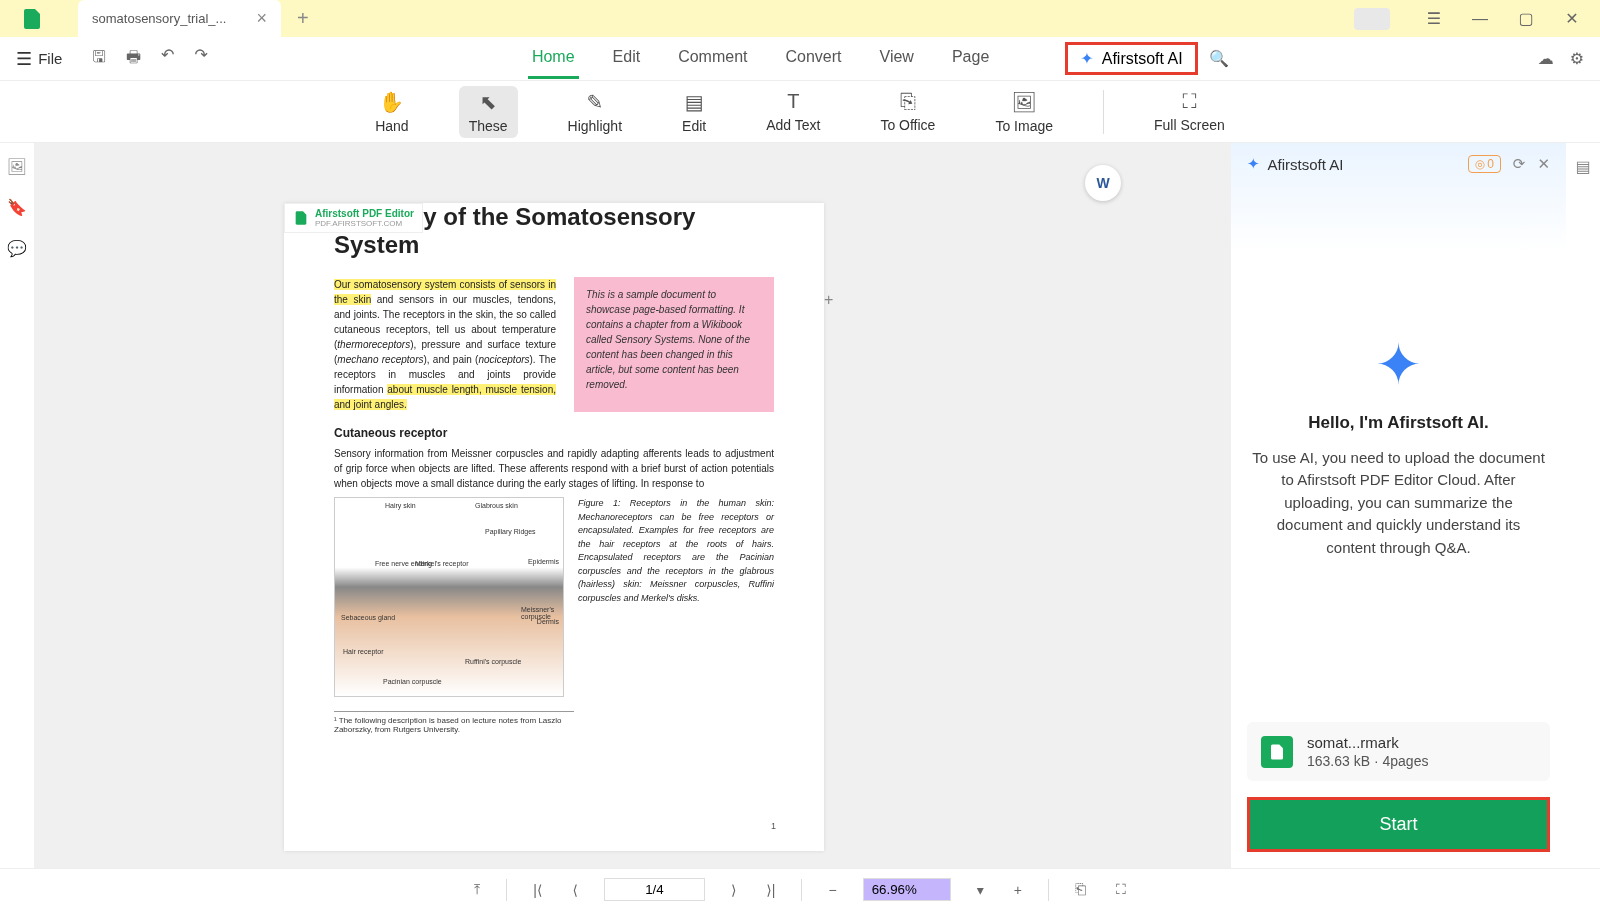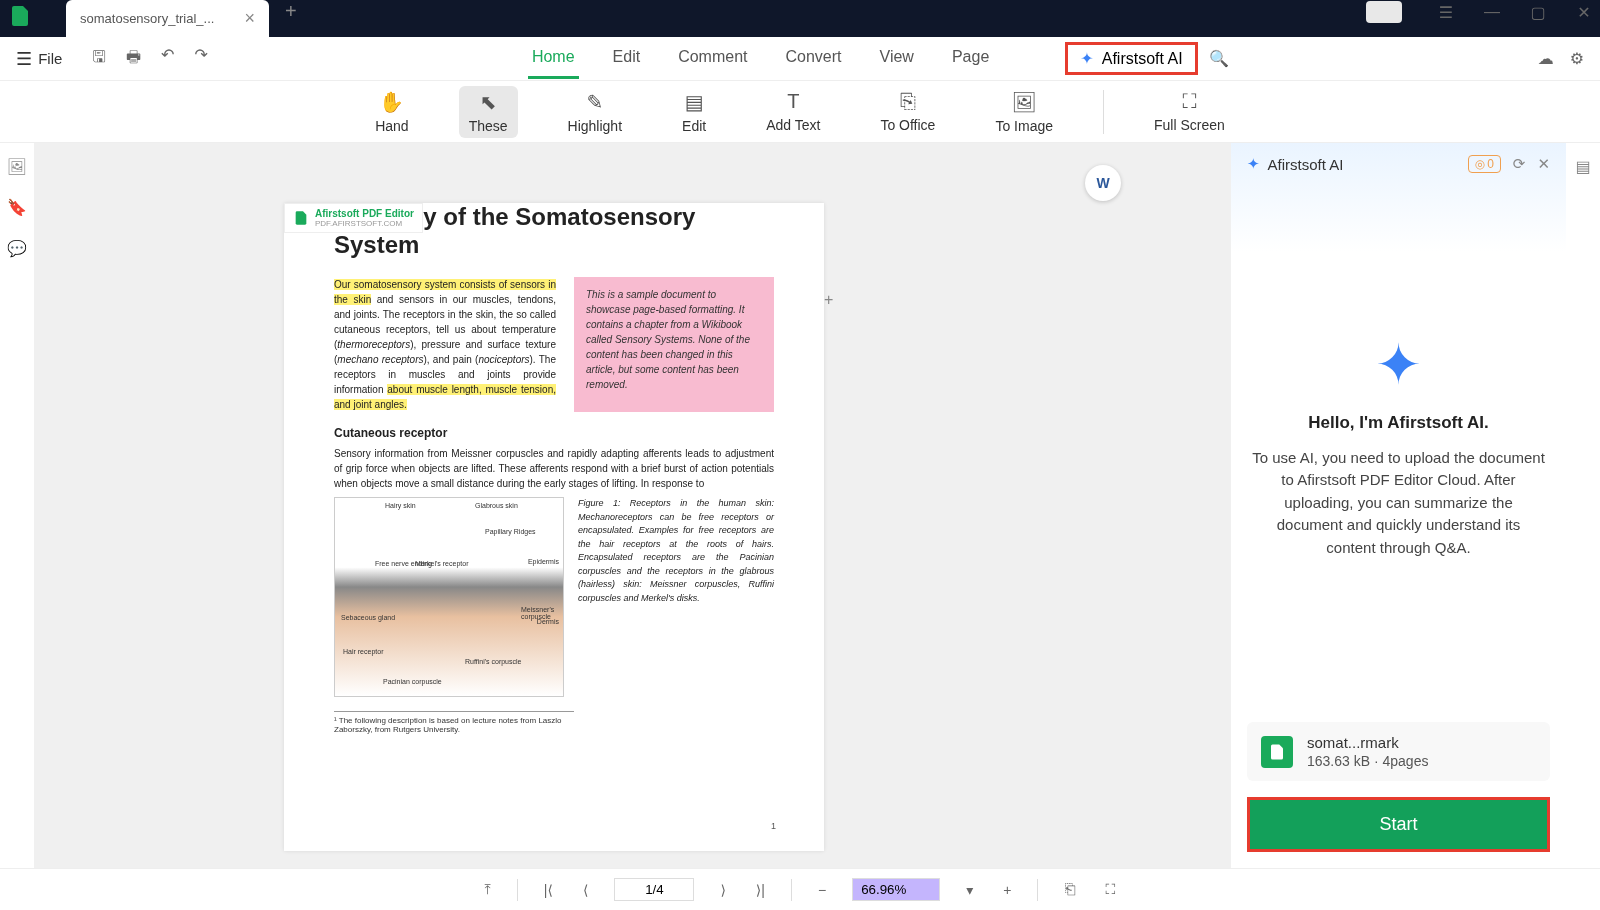--- a/index.html
+++ b/index.html
@@ -1,19 +1,19 @@
 <!DOCTYPE html>
 <html><head>
 <meta charset="utf-8">
 <style>
 * { margin: 0; padding: 0; box-sizing: border-box; font-family: -apple-system, BlinkMacSystemFont, 'Segoe UI', sans-serif; }
 body { width: 1600px; height: 910px; background: #f5f5f5; overflow: hidden; position: relative; }
 
 
-.titlebar { height: 37px; background: #0f172a; display: flex; align-items: flex-start; padding: 0 4px; }
+.titlebar { height: 37px; background: #fef9c3; display: flex; align-items: center; padding: 0 16px; }
 .app-logo { width: 32px; height: 32px; margin-right: 30px; display: flex; align-items: center; justify-content: center; }
 .app-logo svg { width: 24px; height: 24px; }
 .tab { background: #fff; padding: 8px 14px; display: flex; align-items: center; gap: 30px; font-size: 13px; color: #555; border-radius: 6px 6px 0 0; }
 .tab-close { cursor: pointer; color: #888; font-size: 18px; }
 .tab-add { margin-left: 16px; font-size: 20px; color: #888; cursor: pointer; }
 .win-controls { margin-left: auto; display: flex; gap: 22px; align-items: center; color: #666; }
 .win-btn { width: 24px; height: 24px; display: flex; align-items: center; justify-content: center; cursor: pointer; }
 .status-pill { width: 36px; height: 22px; background: #e8e8e8; border-radius: 4px; margin-right: 10px; }
 
 
@@ -75,21 +75,21 @@
 .ai-file-icon { width: 32px; height: 32px; background: #1aaa5b; border-radius: 4px; display: flex; align-items: center; justify-content: center; color: #fff; }
 .ai-file-info { flex: 1; }
 .ai-file-name { font-size: 15px; color: #333; }
 .ai-file-meta { font-size: 14px; color: #555; margin-top: 2px; }
 .ai-start { margin: 0 16px 16px 16px; background: #13a05a; color: #fff; border: 3px solid #e63c2e; padding: 14px; font-size: 18px; text-align: center; cursor: pointer; }
 .right-collapse { width: 34px; background: #fff; display: flex; flex-direction: column; align-items: center; padding-top: 14px; color: #888; }
 
 
 .statusbar { height: 42px; background: #fff; border-top: 1px solid #eee; display: flex; align-items: center; justify-content: center; gap: 22px; color: #666; font-size: 14px; }
 .nav-btn { cursor: pointer; padding: 2px 4px; }
-.page-input { width: 80px; text-align: center; border: 1px solid #ddd; padding: 3px; background: #fff; }
+.page-input { width: 101px; text-align: center; border: 1px solid #ddd; padding: 3px; background: #fff; }
 .zoom-input { width: 88px; border: 1px solid #ddd; padding: 3px 8px; background: #c4b5fd; }
 .status-sep { width: 1px; height: 22px; background: #ddd; }
 
 .skin-label { position: absolute; font-size: 7px; color: #333; font-family: sans-serif; }
 </style>
 </head>
 <body>
 
 <div class="titlebar">
   <div class="app-logo">

